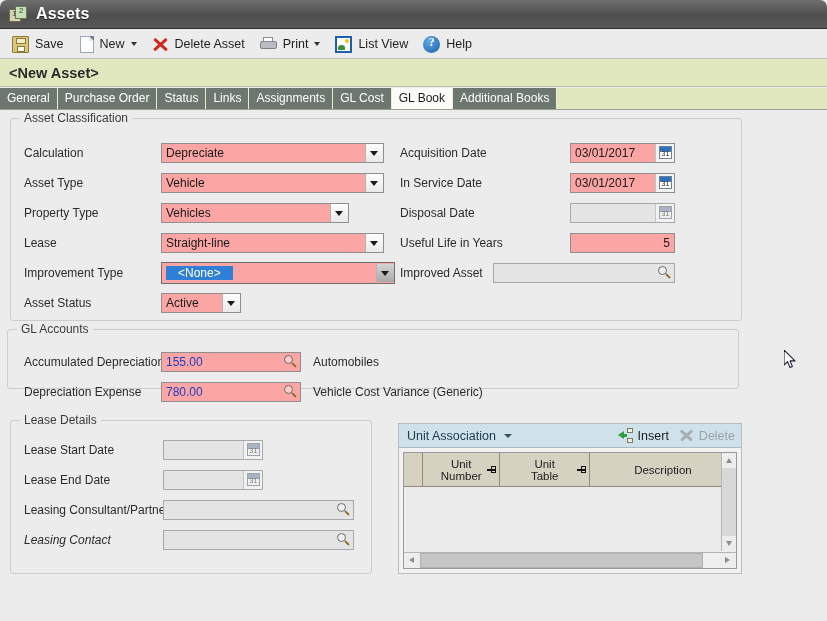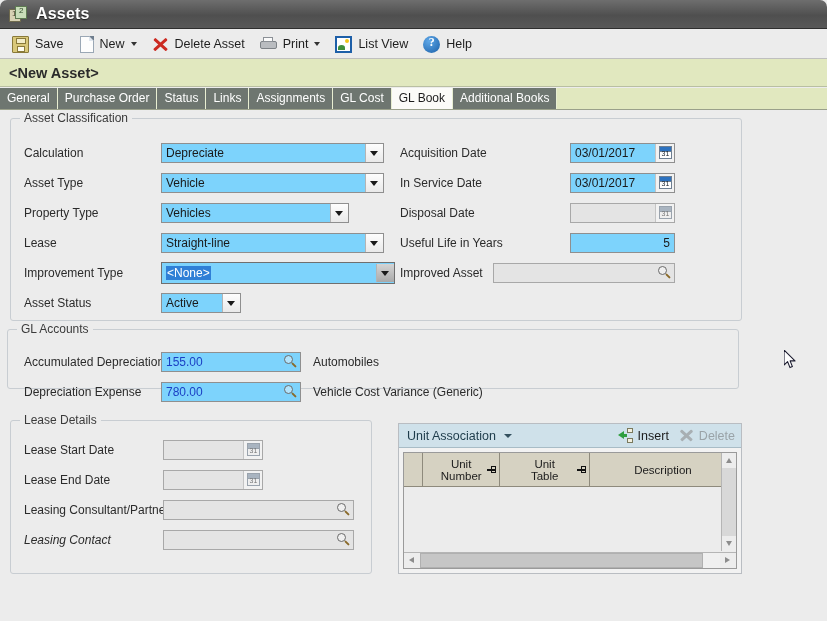--- a/index.html
+++ b/index.html
@@ -210,21 +210,21 @@
     font-size: 12px;
     color: #2b2b2b;
     white-space: nowrap;
   }
 
   
   .ctl {
     position: absolute;
     box-sizing: border-box;
     height: 20px;
-    background: #7dd3fc;
+    background: #fca5a5;
     border: 1px solid #8f8f8f;
     font-size: 12px;
     color: #1a1a1a;
     display: flex;
     align-items: center;
   }
   .ctl.disabled { background: #e4e4e4; border-color: #a8a8a8; }
   .ctl .val {
     flex: 1 1 auto;
     padding: 0 4px;
@@ -251,21 +251,21 @@
     width: 0; height: 0;
     border-left: 4.5px solid transparent;
     border-right: 4.5px solid transparent;
     border-top: 5px solid #1a1a1a;
   }
 
   
   .sel-text {
     background: #2f7fd6;
     color: #ffffff;
-    padding: 0 1px;
+    padding: 0 12px;
   }
 
   
   .cal-btn {
     flex: none;
     width: 18px; height: 18px;
     background: #f2f2f2;
     border-left: 1px solid #c4c4c4;
     position: relative;
   }

